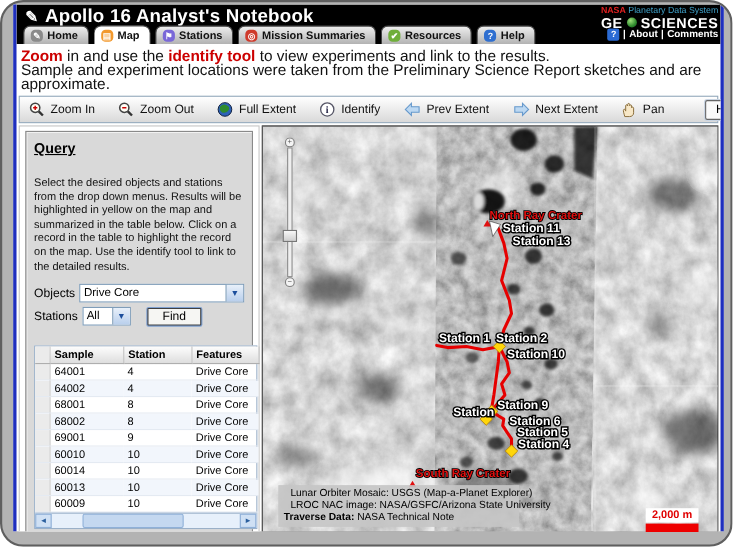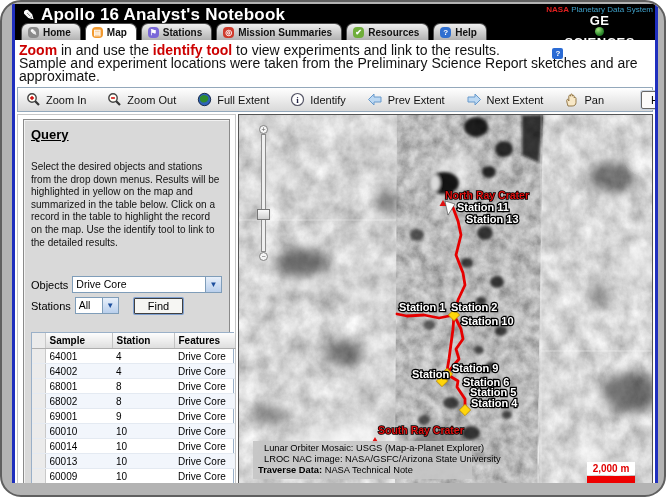--- a/index.html
+++ b/index.html
@@ -8,21 +8,21 @@
   .content{position:absolute;left:10px;top:2px;width:646px;height:479px;background:#ffffff;border-left:3px solid #1f2fbe;border-right:3px solid #1f2fbe;overflow:hidden;}
 
   
   .hdr{position:relative;height:36px;background:#000;color:#fff;}
   .hdr-title{position:absolute;left:8px;top:1px;font-size:17px;font-weight:bold;letter-spacing:.2px;}
   .hdr-pencil{font-size:14px;margin-right:6px;}
   .brand{position:absolute;right:2px;top:0;text-align:right;line-height:11px;}
   .brand-l1{font-size:8px;}
   .brand-nasa{color:#e02020;font-weight:bold;}
   .brand-pds{color:#3fa0c8;}
-  .brand-l2{font-size:13px;font-weight:bold;letter-spacing:.5px;display:flex;align-items:center;justify-content:space-between;gap:1px;flex-direction:column;}
+  .brand-l2{font-size:13px;font-weight:bold;letter-spacing:.5px;display:flex;align-items:center;justify-content:space-between;gap:1px;}
   .geo-dot{display:inline-block;width:9px;height:9px;border-radius:50%;background:radial-gradient(circle at 35% 30%,#9fe07a,#2e8b2e 60%,#14521a);}
   .brand-l3{font-size:9px;font-weight:bold;display:flex;align-items:center;justify-content:flex-end;gap:3px;}
   .q-badge{display:inline-block;width:11px;height:11px;border-radius:2px;background:#2b6bd4;color:#fff;font-size:8px;font-weight:bold;text-align:center;line-height:11px;}
   .tabs{position:absolute;left:6px;bottom:0;display:flex;gap:4px;}
   .tab{display:flex;align-items:center;gap:4px;height:17px;padding:0 9px 0 6px;border:1px solid #4a4a4a;border-bottom:none;border-radius:7px 7px 0 0;background:linear-gradient(#efefef,#b2b2b2);font-size:10px;font-weight:bold;color:#111;cursor:pointer;}
   .tab.active{background:#ffffff;}
   .tab-ico{display:inline-block;width:11px;height:11px;border-radius:4px;color:#fff;font-size:8px;line-height:11px;text-align:center;font-weight:bold;}
 
   
   .instr{padding:4px 4px 2px;font-size:14px;line-height:13px;color:#111;}
@@ -33,21 +33,21 @@
   .tbtn{display:flex;align-items:center;gap:5px;margin-right:21px;cursor:pointer;white-space:nowrap;}
   .tbtn svg{display:block;}
   .framed{margin-left:0;margin-right:12px;padding:2px 9px;background:#fafafa;border:1px solid #666;border-radius:2px;box-shadow:0 0 0 1px #c9d4e2;font-size:11px;cursor:pointer;}
   .framed.first{margin-left:16px;}
 
   
   .main{display:flex;margin:2px 2px 0;gap:2px;}
   .left-panel{width:219px;height:374px;background:#fff;border:1px solid #c6c6c6;padding:4px 5px;}
   .qbox{background:#d9d9d9;border:1px solid #8a8a8a;box-shadow:inset 1px 1px 0 #f2f2f2;padding:7px 7px 5px;}
   .qtitle{font-size:13px;font-weight:bold;text-decoration:underline;margin:0 0 19px;}
-  .qdesc{font-size:10px;line-height:12.6px;margin:0 0 27px;color:#111;}
+  .qdesc{font-size:10px;line-height:12.6px;margin:0 0 9px;color:#111;}
   .qrow{display:flex;align-items:center;font-size:11px;margin-bottom:4px;}
   .qrow label{margin-right:4px;}
   .dd{display:flex;align-items:stretch;background:#fff;border:1px solid #7f9db9;height:17px;}
   .dd-val{flex:1;font-size:10.5px;padding:1px 3px;white-space:nowrap;overflow:hidden;}
   .dd-btn{width:16px;background:linear-gradient(#e8f0fa,#b9cfec);border-left:1px solid #7f9db9;color:#1c4e9c;font-size:8px;line-height:15px;text-align:center;cursor:pointer;}
   .dd-objects{width:159px;}
   .dd-stations{width:44px;}
   .find-btn{margin-left:15px;padding:1px 13px;font-size:11px;background:#f6f6f3;border:1px solid #404040;box-shadow:0 0 0 1px #7fa0d0;border-radius:1px;cursor:pointer;}
   .grid-wrap{margin-top:18px;width:203px;background:#fff;border:1px solid #9ab0c8;}
   table.grid{border-collapse:collapse;width:100%;font-size:10px;table-layout:fixed;}

